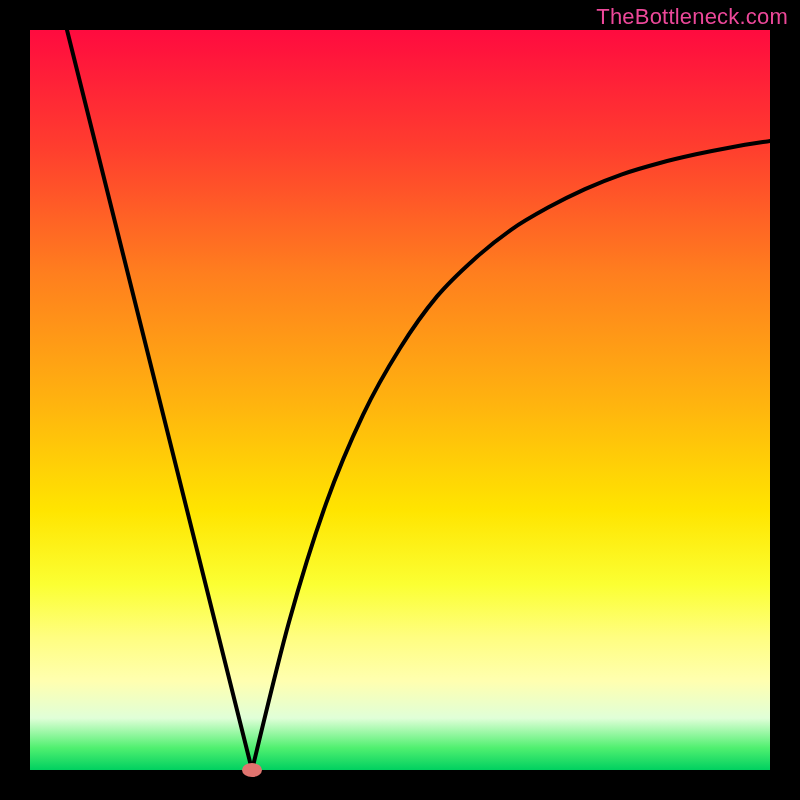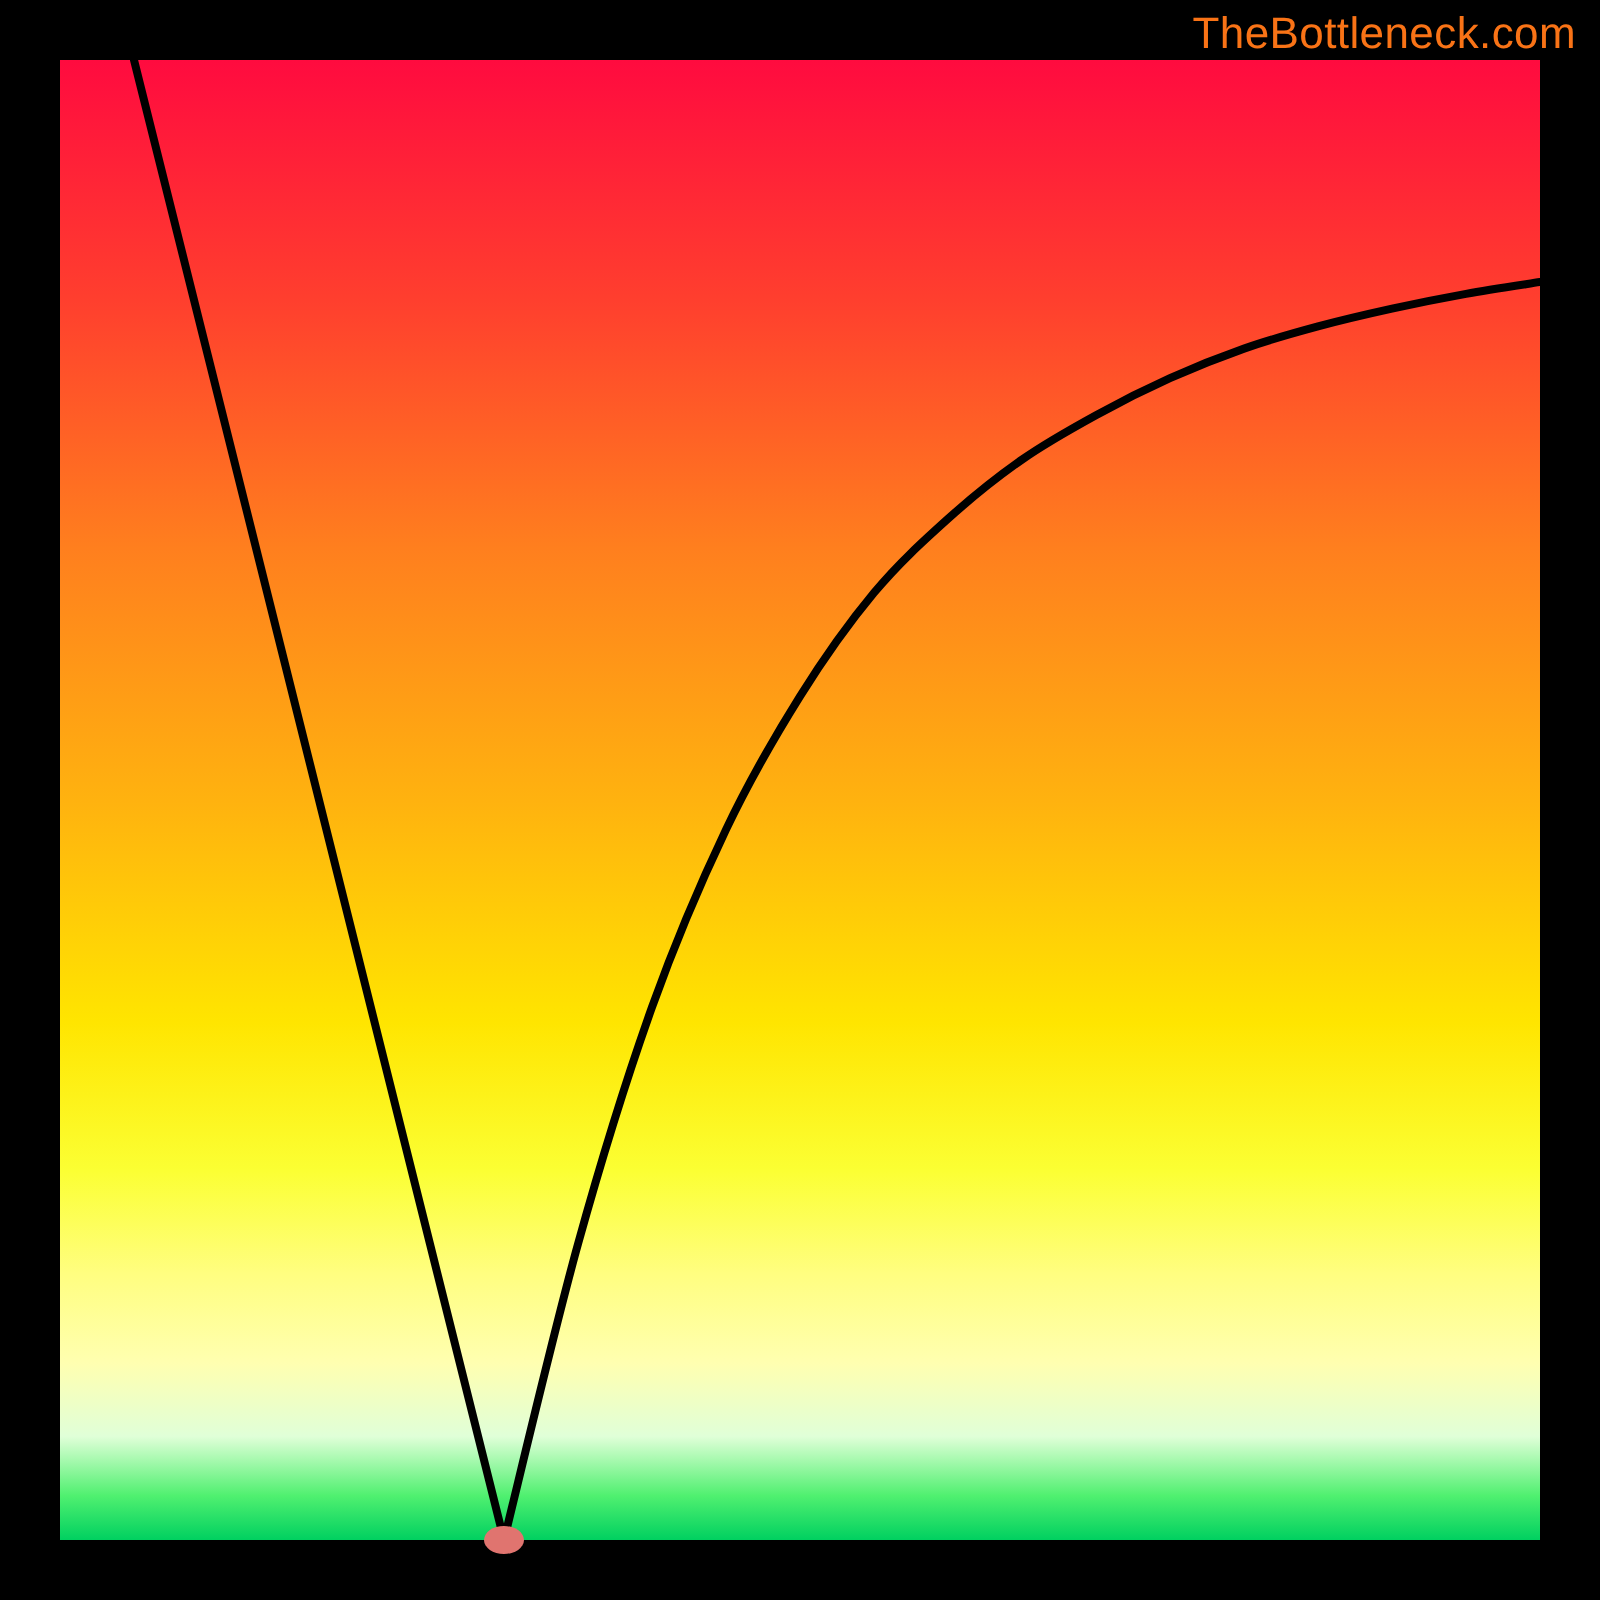--- a/index.html
+++ b/index.html
@@ -22,21 +22,21 @@
         #fffe80 82%,
         #ffffb0 88%,
         #e0ffd8 93%,
         #50f070 97%,
         #00d060 100%);
   }
   .watermark {
     position: absolute;
     top: 4px;
     right: 12px;
-    color: #f97316;
+    color: #ec4899;
     font-size: 22px;
     font-weight: 500;
     letter-spacing: 0.2px;
   }
   svg.curve {
     position: absolute;
     left: 0; top: 0;
     width: 100%; height: 100%;
   }
   .marker {

